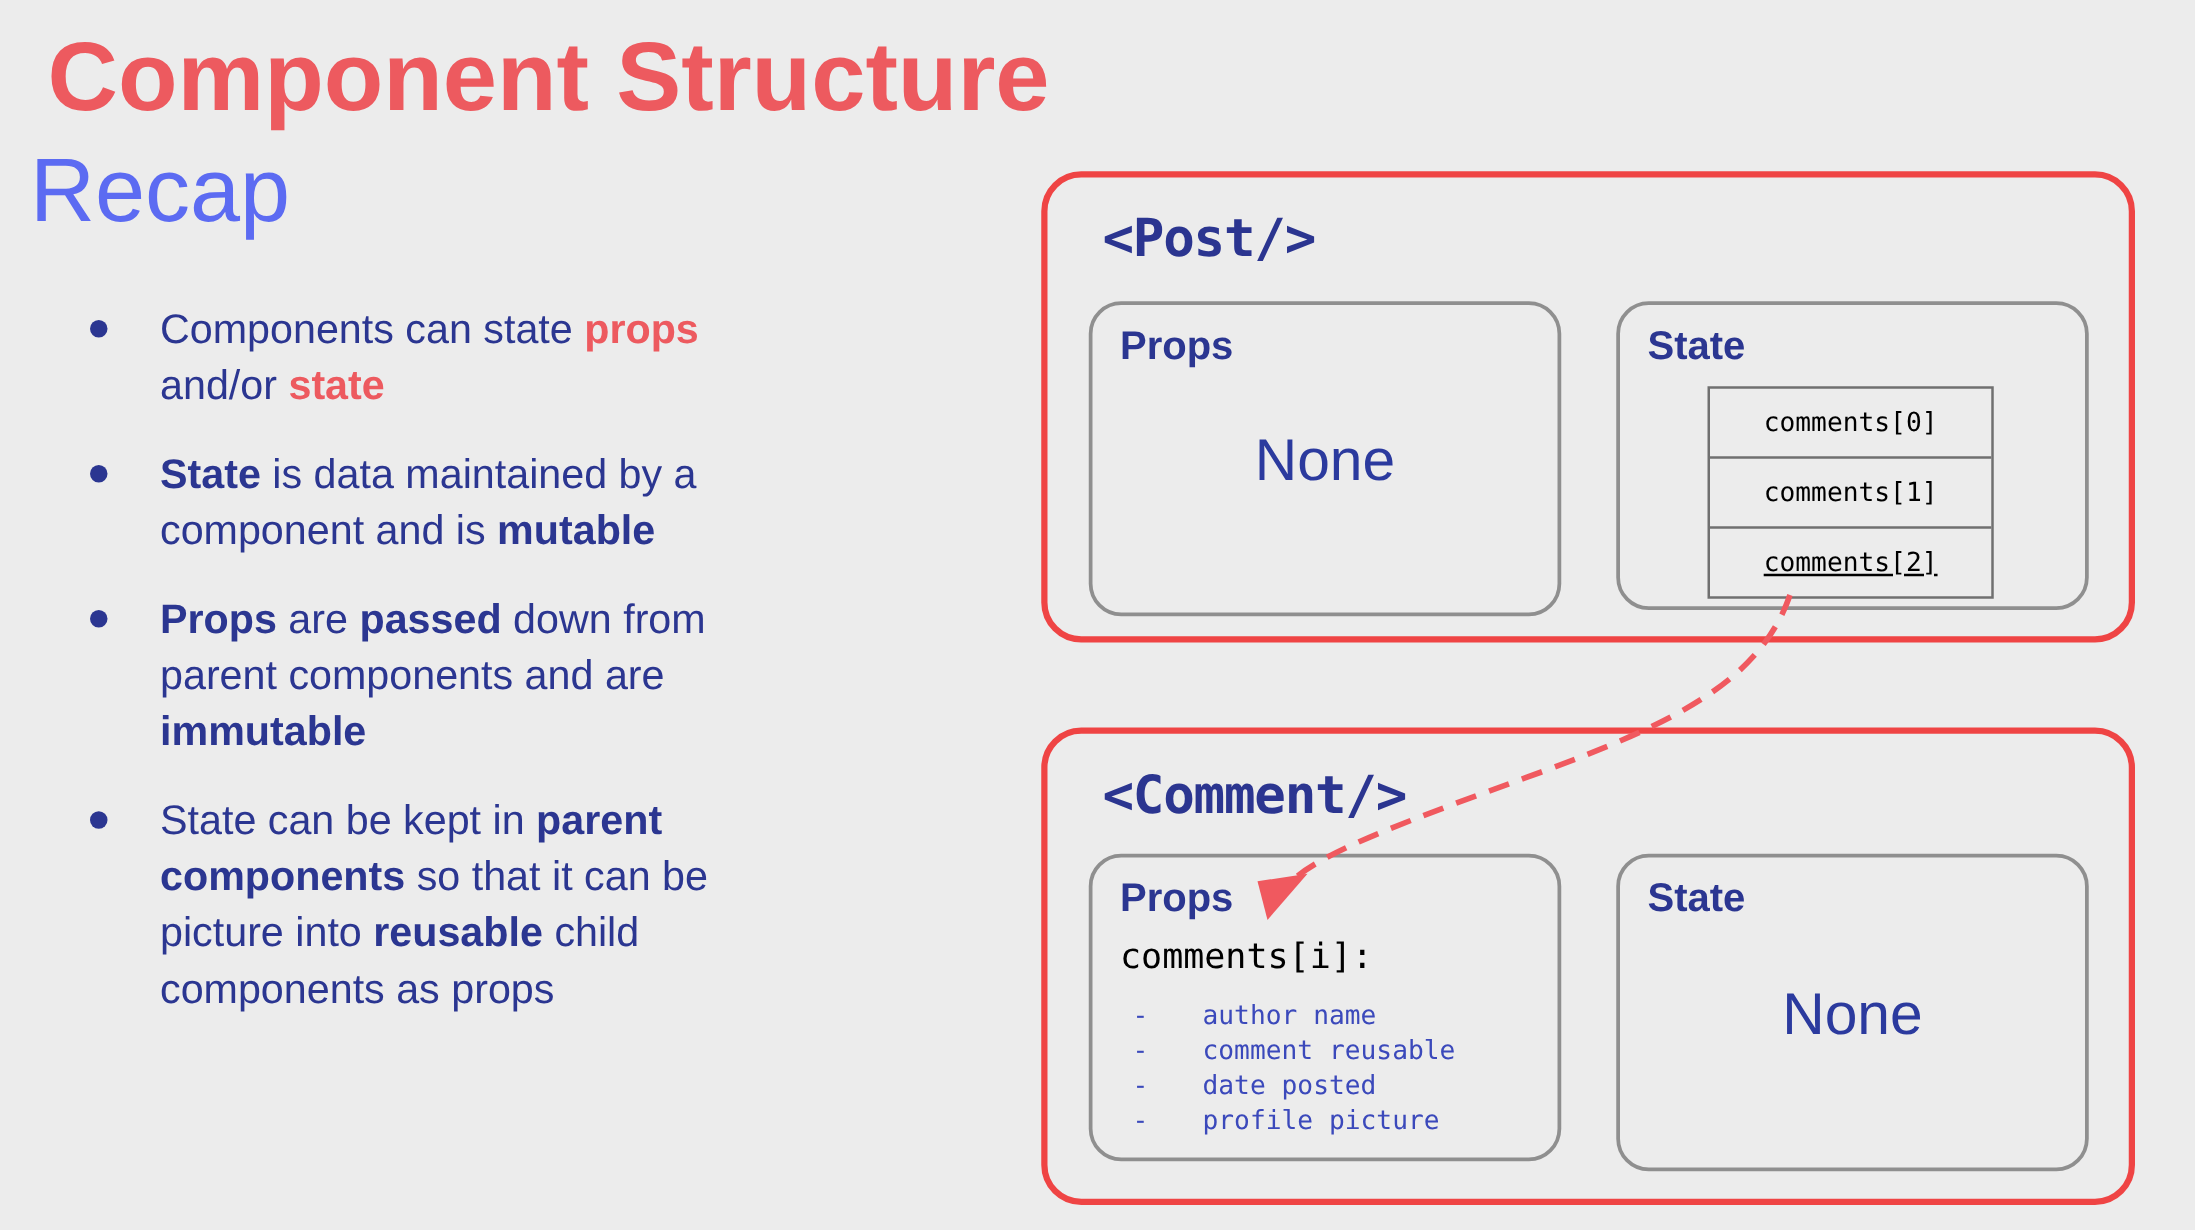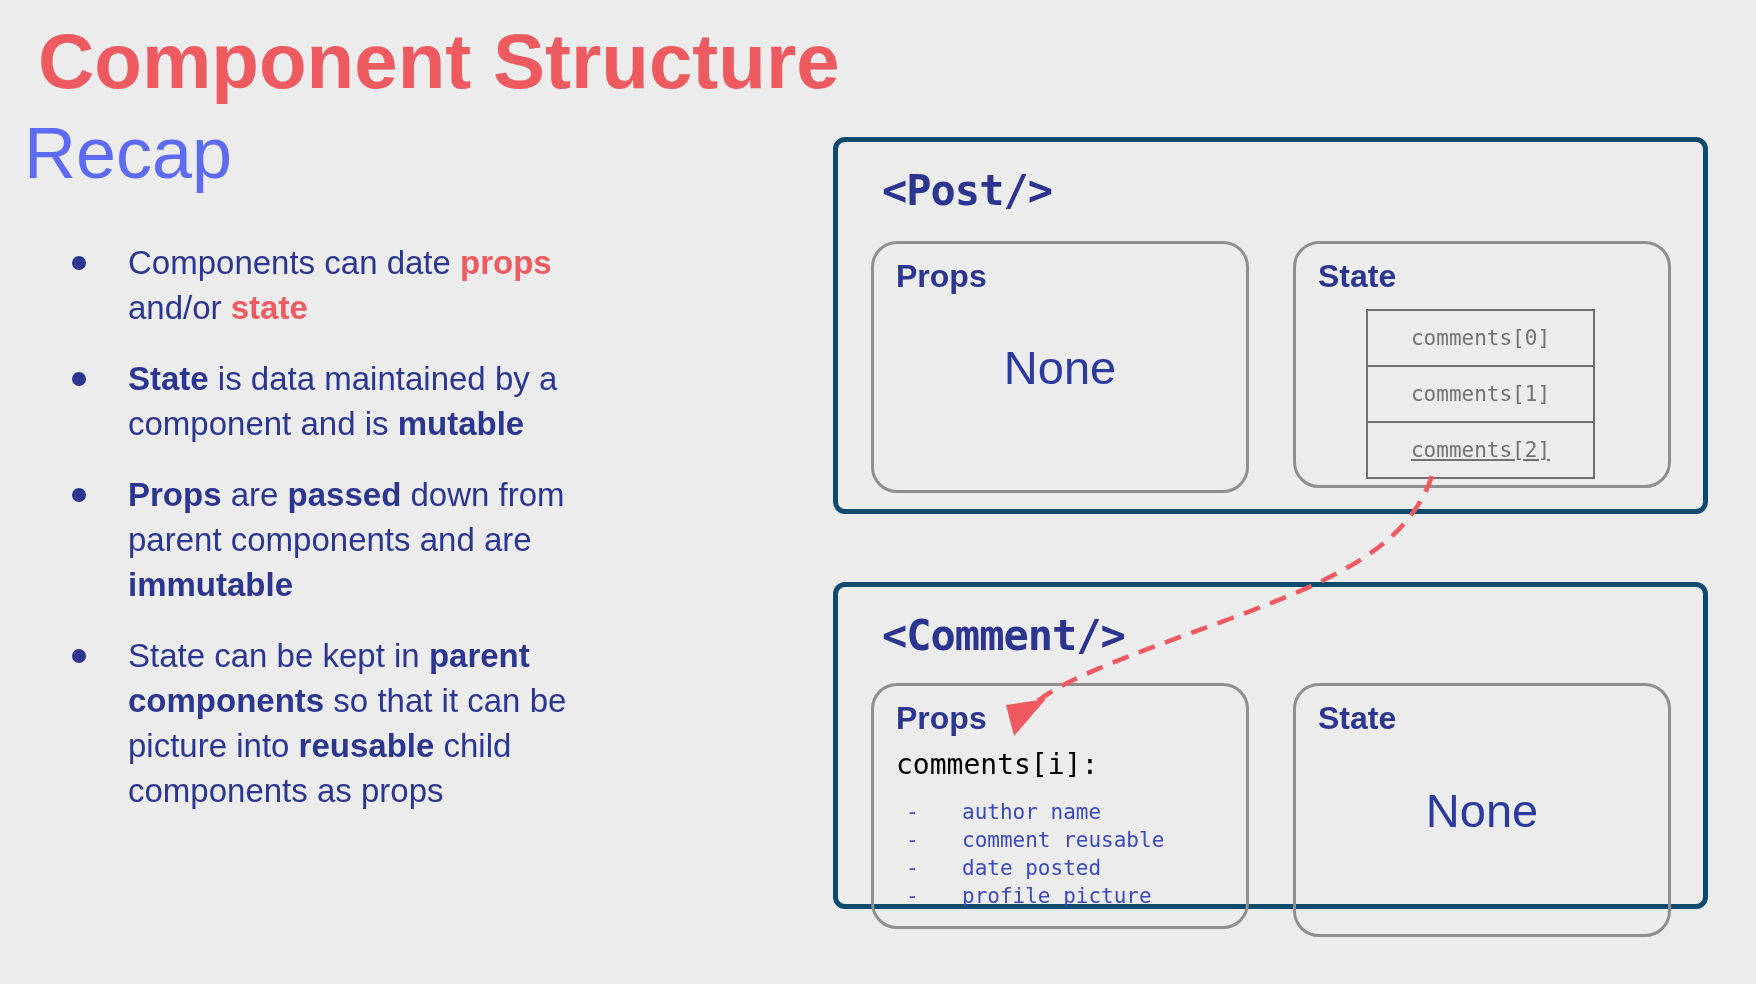--- a/index.html
+++ b/index.html
@@ -27,25 +27,25 @@
   .bullets li{position:relative;padding-left:68px;margin-bottom:26px;}
   .bullets li::before{
     content:"";position:absolute;left:12px;top:16px;
     width:14px;height:14px;border-radius:50%;background:#2b3691;
   }
   .bullets .b{font-weight:700;}
   .bullets .r{color:#ed5a5f;}
   
   .component-box{
     position:absolute;left:833px;width:875px;
-    border:5px solid #0c4a6e;border-radius:12px;
+    border:5px solid #ef4444;border-radius:32px;
     box-sizing:border-box;background:transparent;
   }
   .component-box.post{top:137px;height:377px;}
-  .component-box.comment{top:582px;height:327px;}
+  .component-box.comment{top:582px;height:382px;}
   .box-title{
     position:absolute;left:44px;top:24px;
     font-family:"DejaVu Sans Mono",monospace;font-weight:700;
     font-size:42px;color:#2b3590;letter-spacing:-1px;
   }
   .sub-box{
     position:absolute;border:3px solid #8f8f8f;border-radius:26px;
     box-sizing:border-box;
   }
   .post .sub-box.props{left:33px;top:99px;width:378px;height:252px;}
@@ -62,21 +62,21 @@
     font-size:47px;font-weight:300;color:#2b3a9e;
   }
   
   .state-cells{
     position:absolute;left:70px;top:65px;width:229px;
     border:2px solid #707070;box-sizing:border-box;background:transparent;
   }
   .state-cell{
     height:54px;display:flex;align-items:center;justify-content:center;
     border-bottom:2px solid #707070;
-    font-family:"DejaVu Sans Mono",monospace;font-size:21px;color:#737373;
+    font-family:"DejaVu Sans Mono",monospace;font-size:21px;color:#000000;
   }
   .state-cell:last-child{border-bottom:none;text-decoration:underline;}
   
   .props-heading{
     position:absolute;left:22px;top:62px;
     font-family:"DejaVu Sans Mono",monospace;font-size:28px;color:#000000;
   }
   .props-list{
     position:absolute;left:32px;top:112px;right:10px;
     font-family:"DejaVu Sans Mono",monospace;font-size:21px;color:#3b49bb;
@@ -90,21 +90,21 @@
   }
 </style>
 </head>
 <body>
 
 <h1 class="title">Component Structure</h1>
 <h2 class="subtitle">Recap</h2>
 
 <ul class="bullets" id="bullet-list">
     <li>
-      <div><span>Components can date </span><span class="b r">props</span></div>
+      <div><span>Components can state </span><span class="b r">props</span></div>
       <div><span>and/or </span><span class="b r">state</span></div>
     </li>
     <li>
       <div><span class="b">State</span><span> is data maintained by a</span></div>
       <div><span>component and is </span><span class="b">mutable</span></div>
     </li>
     <li>
       <div><span class="b">Props</span><span> are </span><span class="b">passed</span><span> down from</span></div>
       <div><span>parent components and are</span></div>
       <div><span class="b">immutable</span></div>

